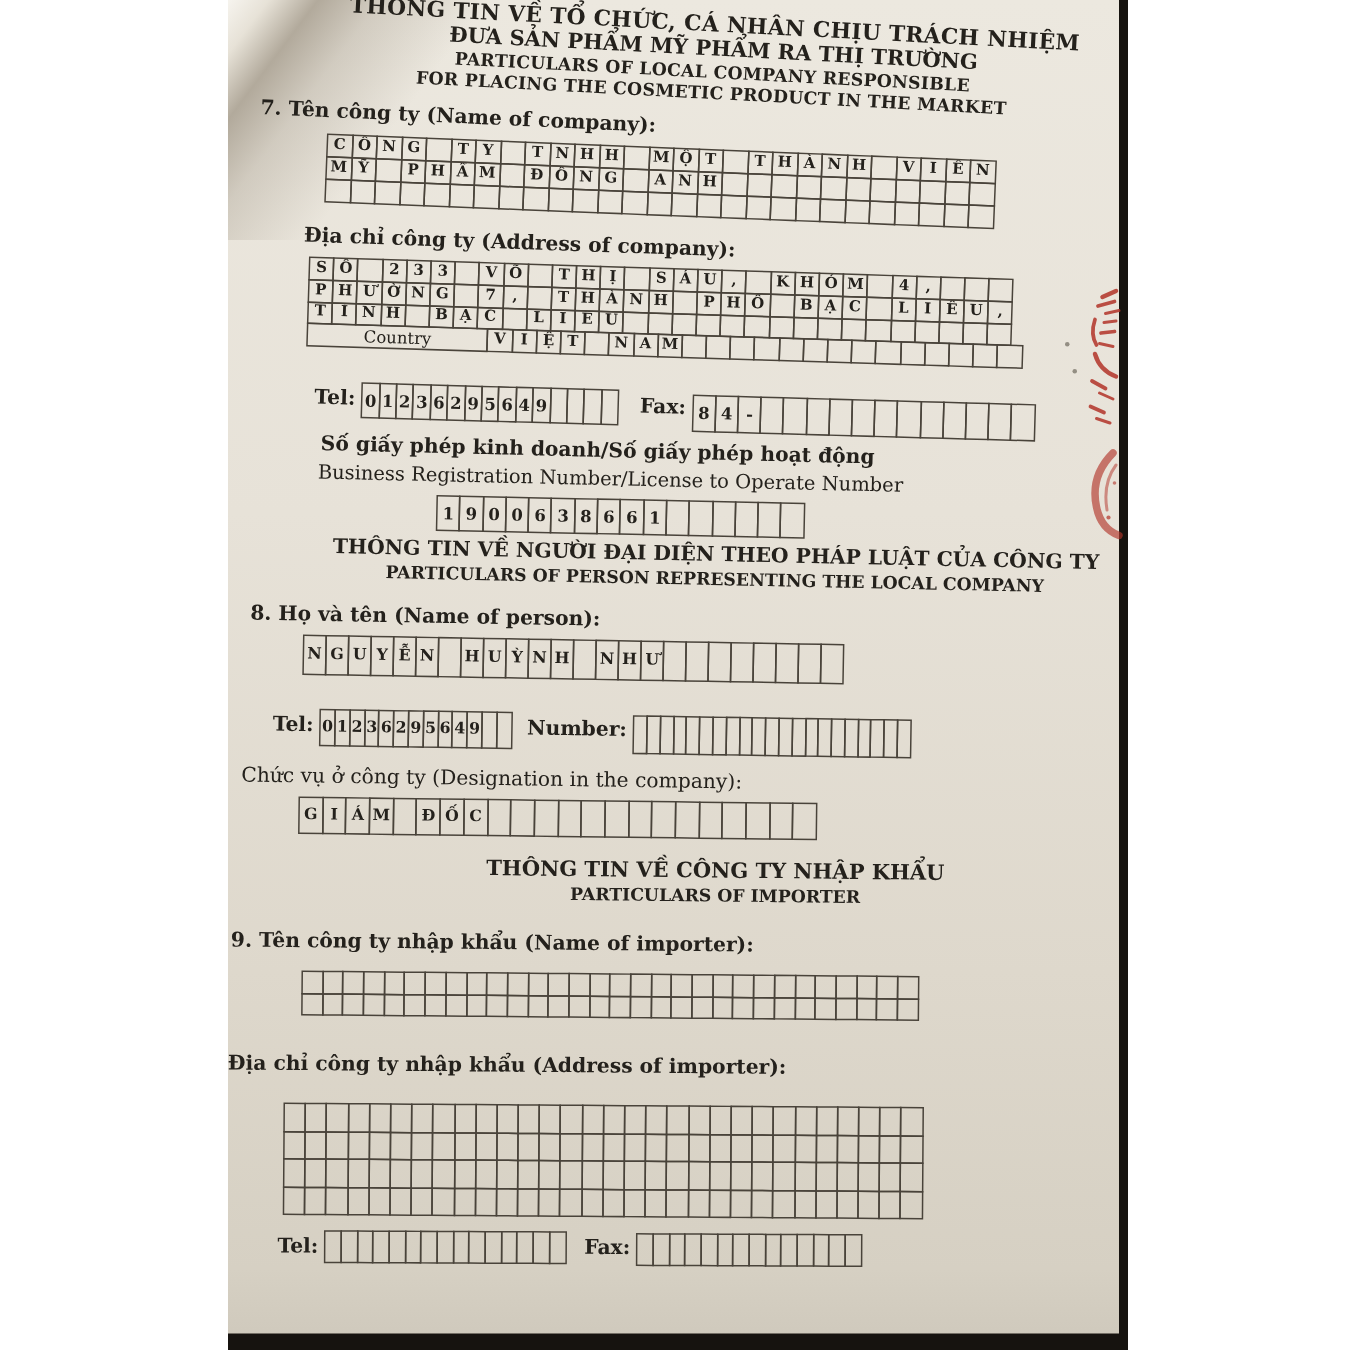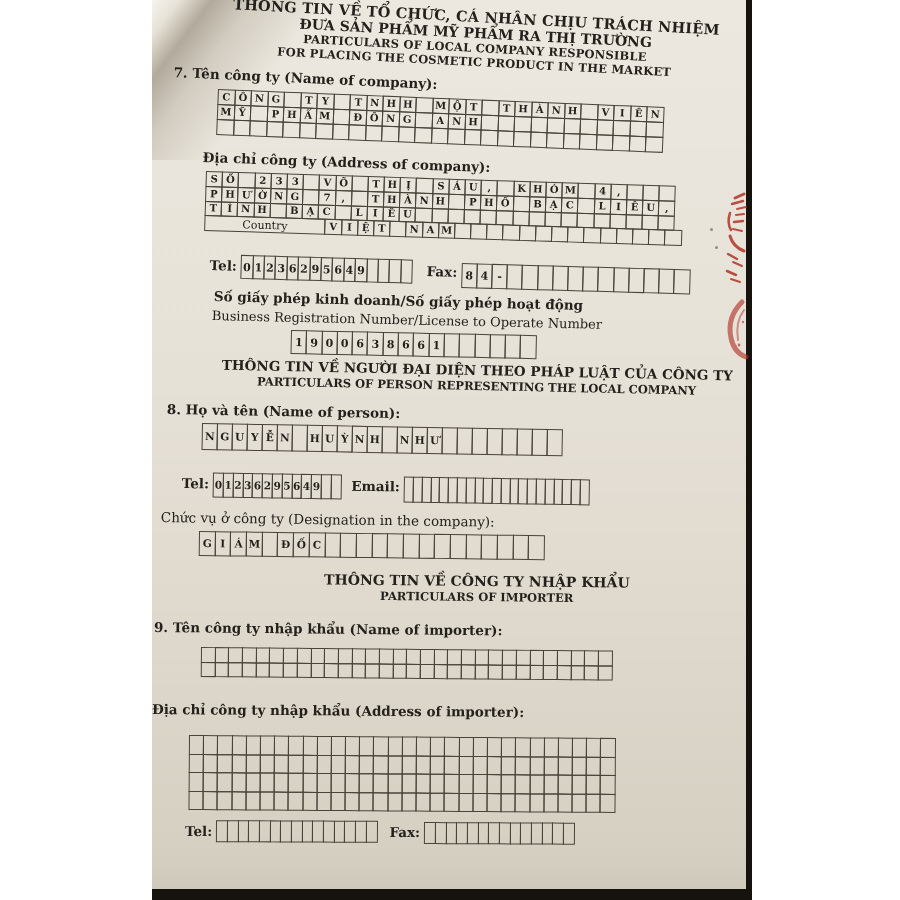--- a/index.html
+++ b/index.html
@@ -383,21 +383,21 @@
             <div class="cell">2</div>
             <div class="cell">9</div>
             <div class="cell">5</div>
             <div class="cell">6</div>
             <div class="cell">4</div>
             <div class="cell">9</div>
             <div class="cell"></div>
             <div class="cell"></div>
           </div>
         </div>
-      <span class="inline-lbl" style="margin-left:10px;">Email:</span>
+      <span class="inline-lbl" style="margin-left:10px;">Number:</span>
       <div class="grid" style="--cw:9.8px;--ch:26px;--fs:10px;margin-top:1px;" data-grid="representative.email_grid">
           <div class="grid-row">
             <div class="cell"></div>
             <div class="cell"></div>
             <div class="cell"></div>
             <div class="cell"></div>
             <div class="cell"></div>
             <div class="cell"></div>
             <div class="cell"></div>
             <div class="cell"></div>

